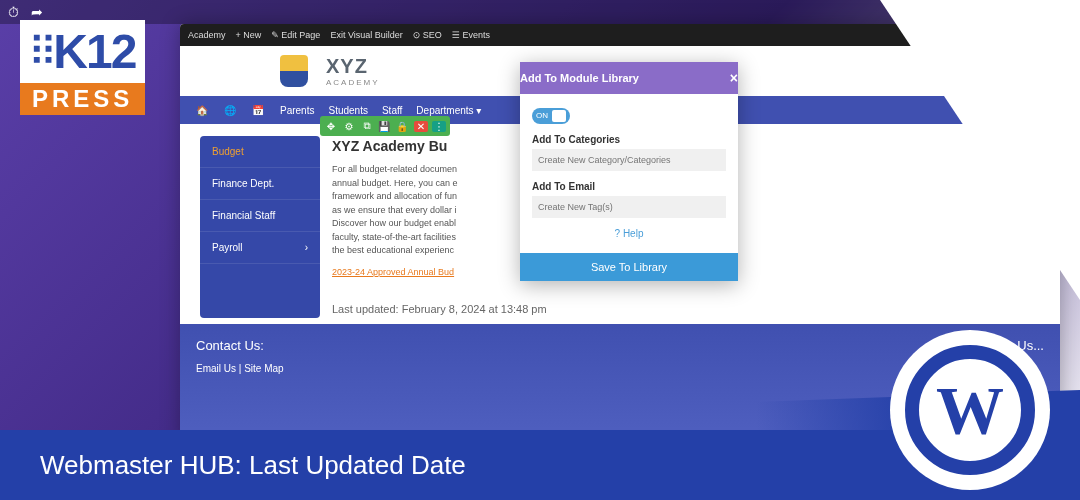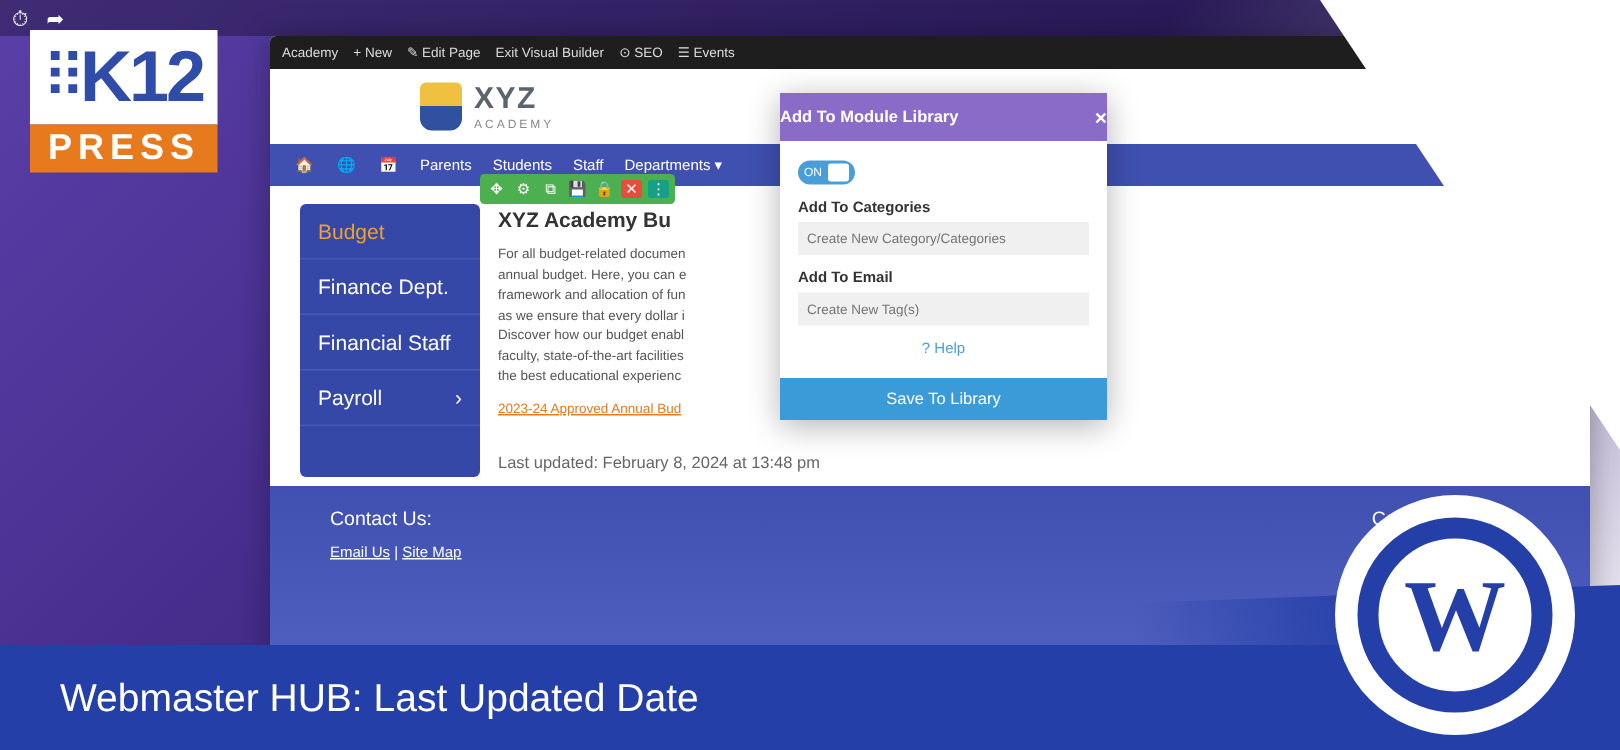--- a/index.html
+++ b/index.html
@@ -8,50 +8,50 @@
 .video-header-icons{display:flex;gap:12px;align-items:center}
 .video-header-icons span{font-size:14px}
 .logo-box{position:absolute;top:20px;left:20px;z-index:100}
 .logo-k12{background:#fff;padding:4px 8px;display:flex;align-items:center}
 .logo-k12-text{font-size:48px;font-weight:900;color:#2e4ca8;letter-spacing:-2px}
 .logo-press{background:#e87a1e;color:#fff;font-size:24px;font-weight:900;letter-spacing:4px;padding:2px 12px;text-align:center}
 .browser-window{position:absolute;top:24px;left:180px;right:20px;height:420px;background:#fff;border-radius:4px 4px 0 0;overflow:hidden;box-shadow:0 0 20px rgba(0,0,0,0.3)}
 .admin-bar{height:22px;background:#1e1e1e;display:flex;align-items:center;padding:0 8px;font-size:9px;color:#ddd;gap:12px;justify-content:space-between}
 .admin-left{display:flex;gap:10px}
 .site-header{height:50px;background:#fff;display:flex;align-items:center;padding:0 100px;gap:8px}
-.xyz-logo{display:flex;align-items:center;gap:8px}
+.xyz-logo{display:flex;align-items:center;gap:18px}
 .xyz-shield{width:28px;height:32px;background:linear-gradient(#f0c040 50%,#3050a0 50%);border-radius:4px 4px 8px 8px}
 .xyz-text{font-size:20px;font-weight:700;color:#5a6570;letter-spacing:1px}
 .xyz-sub{font-size:8px;color:#888;letter-spacing:2px}
 .nav-bar{height:28px;background:#4050b0;display:flex;align-items:center;padding:0 16px;gap:14px;color:#fff;font-size:10px}
 .nav-icon{width:14px;height:14px;display:inline-flex;align-items:center;justify-content:center}
 .content-area{display:flex;padding:12px 20px;gap:12px;position:relative}
 .sidebar{width:120px;background:#3548a8;border-radius:4px}
-.sidebar-item{padding:10px 12px;color:#fff;font-size:14px;border-bottom:1px solid rgba(255,255,255,0.1);display:flex;justify-content:space-between;align-items:center}
+.sidebar-item{padding:10px 12px;color:#fff;font-size:10px;border-bottom:1px solid rgba(255,255,255,0.1);display:flex;justify-content:space-between;align-items:center}
 .sidebar-item.active{color:#f0a030}
 .main-content{flex:1;font-size:9px;color:#555;line-height:1.5}
 .main-title{font-size:14px;font-weight:700;color:#333;margin-bottom:6px}
 .approved-link{color:#e87a1e;text-decoration:underline;font-size:9px}
 .last-updated{font-size:11px;color:#666;margin-top:22px}
 .edit-toolbar{position:absolute;top:-8px;left:140px;background:#4caf50;height:20px;display:flex;align-items:center;padding:0 4px;gap:4px;border-radius:3px}
 .edit-toolbar span{color:#fff;font-size:10px;width:14px;text-align:center}
 .modal{position:absolute;top:62px;left:520px;width:218px;background:#fff;box-shadow:0 4px 20px rgba(0,0,0,0.3);z-index:50}
 .modal-header{background:#8a6cc8;color:#fff;padding:8px 0;font-size:11px;font-weight:700;display:flex;justify-content:space-between;align-items:center}
 .modal-close{cursor:pointer;font-size:14px}
 .modal-body{padding:10px 12px}
 .toggle{display:inline-flex;align-items:center;background:#4a9ed8;border-radius:10px;padding:2px 4px;font-size:8px;color:#fff;gap:4px}
 .toggle-knob{width:14px;height:12px;background:#fff;border-radius:2px}
 .modal-label{font-size:10px;font-weight:600;color:#333;margin:10px 0 4px}
 .modal-input{width:100%;background:#f0f0f0;border:none;padding:6px;font-size:9px;color:#999}
 .modal-help{text-align:center;font-size:10px;color:#4a9ed8;padding:10px 0 4px}
 .modal-save{background:#3b9ad8;color:#fff;text-align:center;padding:8px;font-size:11px}
-.footer{position:absolute;bottom:0;left:0;right:0;height:120px;background:linear-gradient(180deg,#4050b0,#5060c0);padding:14px 40px;color:#fff;display:flex;justify-content:space-between}
+.footer{position:absolute;bottom:0;left:0;right:0;height:120px;background:linear-gradient(180deg,#4050b0,#5060c0);padding:14px 16px;color:#fff;display:flex;justify-content:space-between}
 .footer-title{font-size:13px;margin-bottom:8px}
 .footer-text{font-size:10px;line-height:1.6}
-.footer-link{text-decoration:underline}
+.footer-link{}
 .social-icons{display:flex;gap:6px;margin-top:8px}
 .social-icon{width:20px;height:20px;border:1px solid rgba(255,255,255,0.4);display:flex;align-items:center;justify-content:center;font-size:10px}
 .diagonal-overlay{position:absolute;top:0;right:0;width:0;height:0;border-left:200px solid transparent;border-top:300px solid #fff;z-index:80}
 .blue-banner{position:absolute;bottom:0;left:0;right:0;height:70px;background:#2440a8;z-index:90;display:flex;align-items:center;padding-left:40px}
 .blue-banner::before{content:"";position:absolute;top:-40px;right:0;left:0;height:40px;background:linear-gradient(to right,transparent 0%,transparent 70%,#2440a8 85%);clip-path:polygon(0 100%,100% 0,100% 100%)}
 .banner-text{color:#fff;font-size:26px;font-weight:500}
 .wp-circle{position:absolute;bottom:10px;right:30px;width:160px;height:160px;background:#fff;border-radius:50%;display:flex;align-items:center;justify-content:center;z-index:95}
 .wp-inner{width:130px;height:130px;border:14px solid #2440a8;border-radius:50%;display:flex;align-items:center;justify-content:center;position:relative}
 .wp-w{font-size:68px;font-weight:900;color:#2440a8;font-family:Georgia,serif}
 </style>

